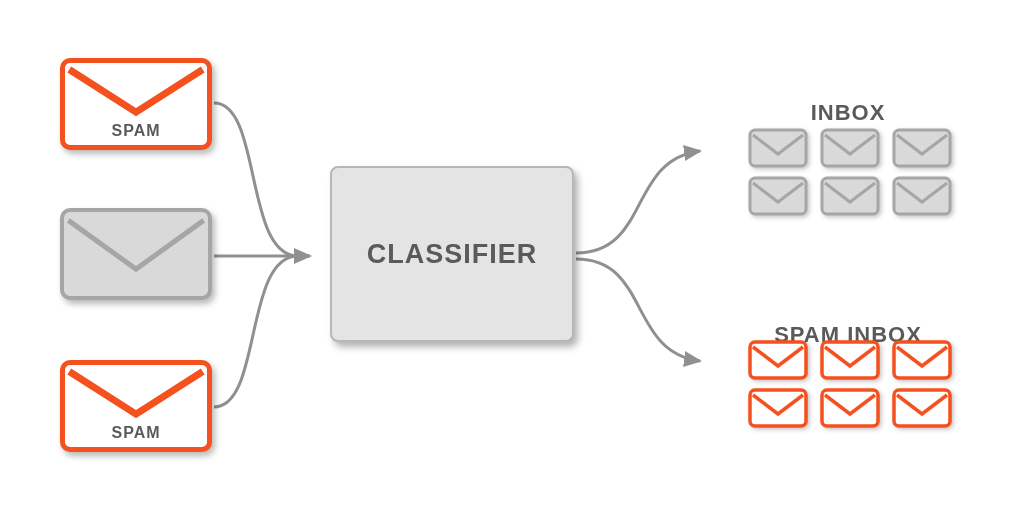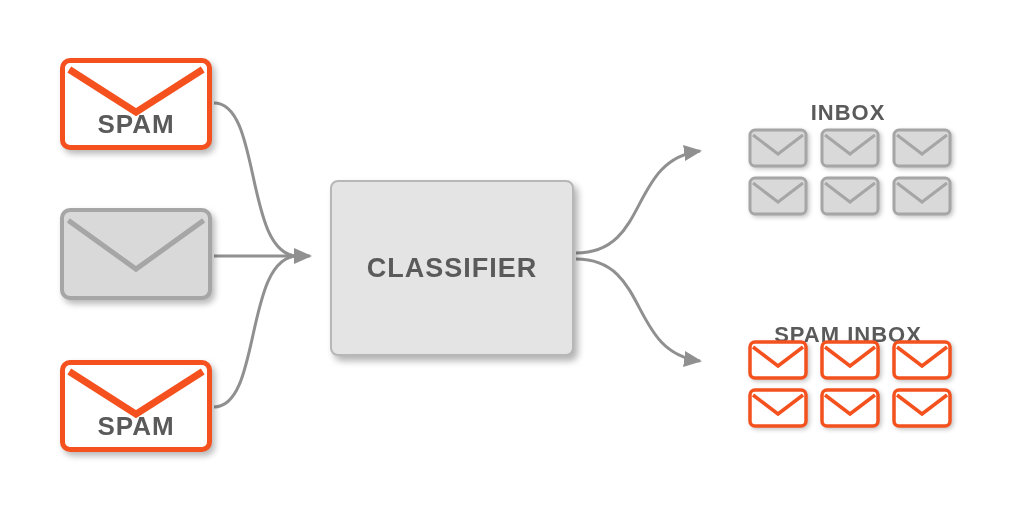--- a/index.html
+++ b/index.html
@@ -51,30 +51,30 @@
     position: absolute;
     left: 0; top: 0;
     width: 100%; height: 100%;
   }
   .flap polyline { fill: none; vector-effect: non-scaling-stroke; }
   .envelope-card.spam .flap polyline { stroke: var(--spam-orange, #f4511e); stroke-width: 7px; }
   .envelope-card.normal .flap polyline { stroke: var(--envelope-gray-border, #a6a6a6); stroke-width: 5px; }
   .env-label {
     position: relative;
     font-weight: bold;
-    font-size: 26px;
+    font-size: 16px;
     letter-spacing: 1px;
     color: var(--label-text, #5a5a5a);
     padding-bottom: 5px;
   }
 
   
   .classifier-box {
     position: absolute;
-    left: 330px; top: 180px;
+    left: 330px; top: 166px;
     width: 244px; height: 176px;
     box-sizing: border-box;
     background: var(--box-fill, #e4e4e4);
     border: 2px solid var(--box-border, #b7b7b7);
     border-radius: 8px;
     box-shadow: 4px 5px 7px rgba(0,0,0,.3);
     display: flex;
     align-items: center;
     justify-content: center;
   }

